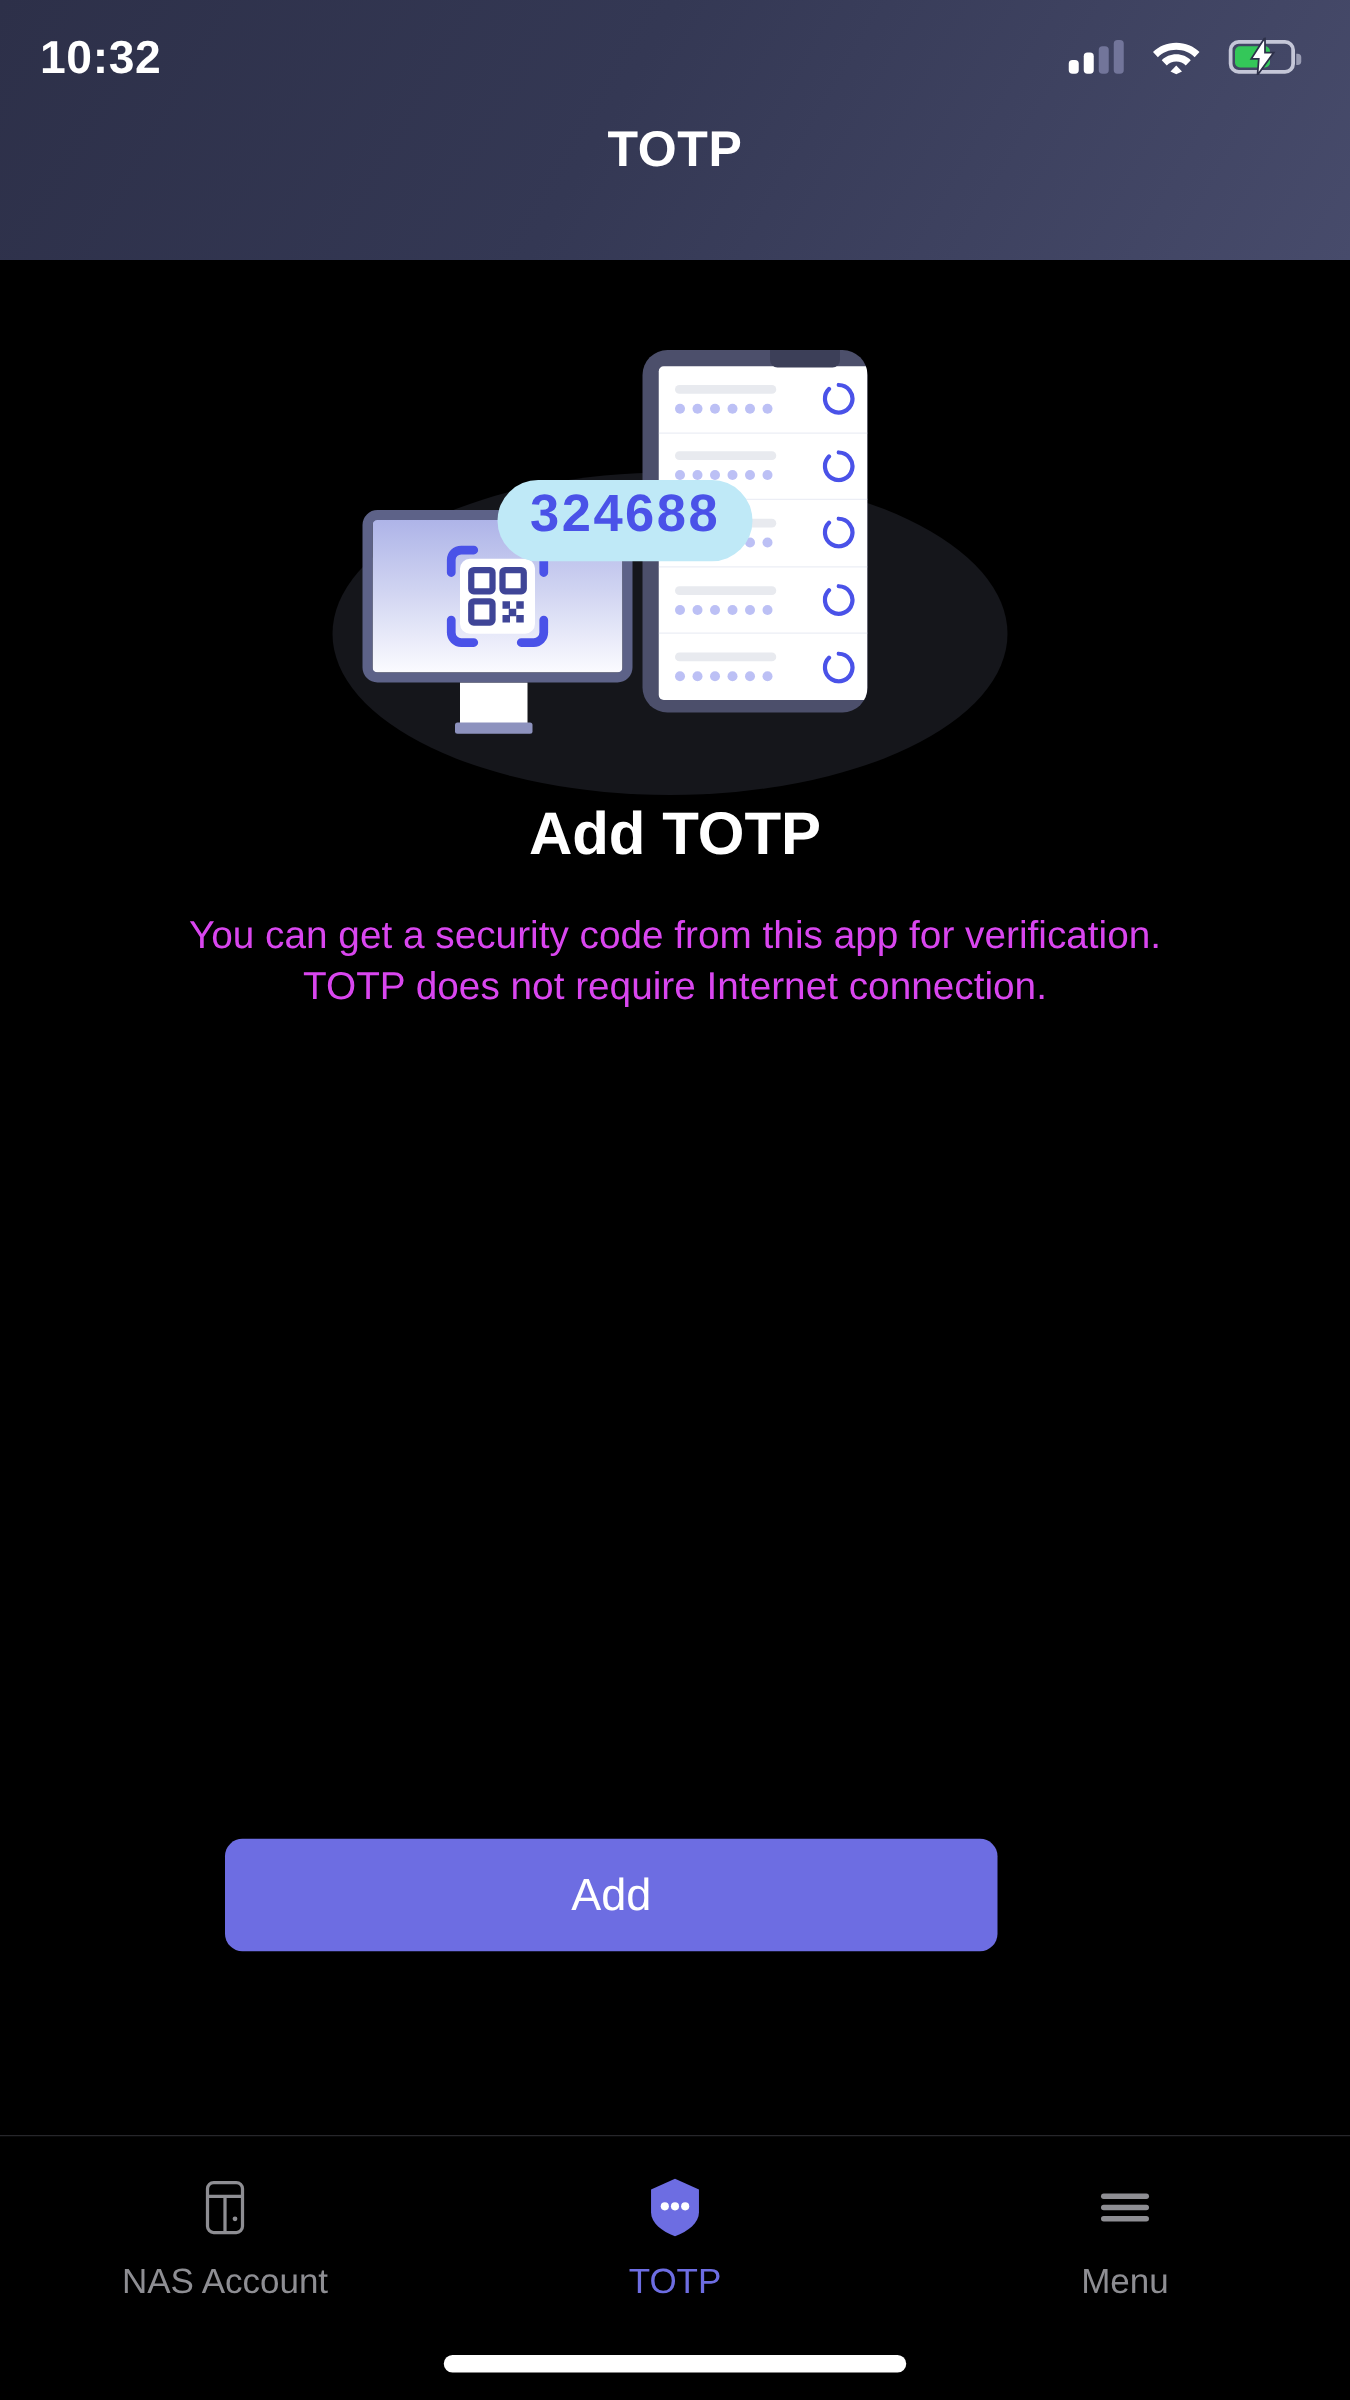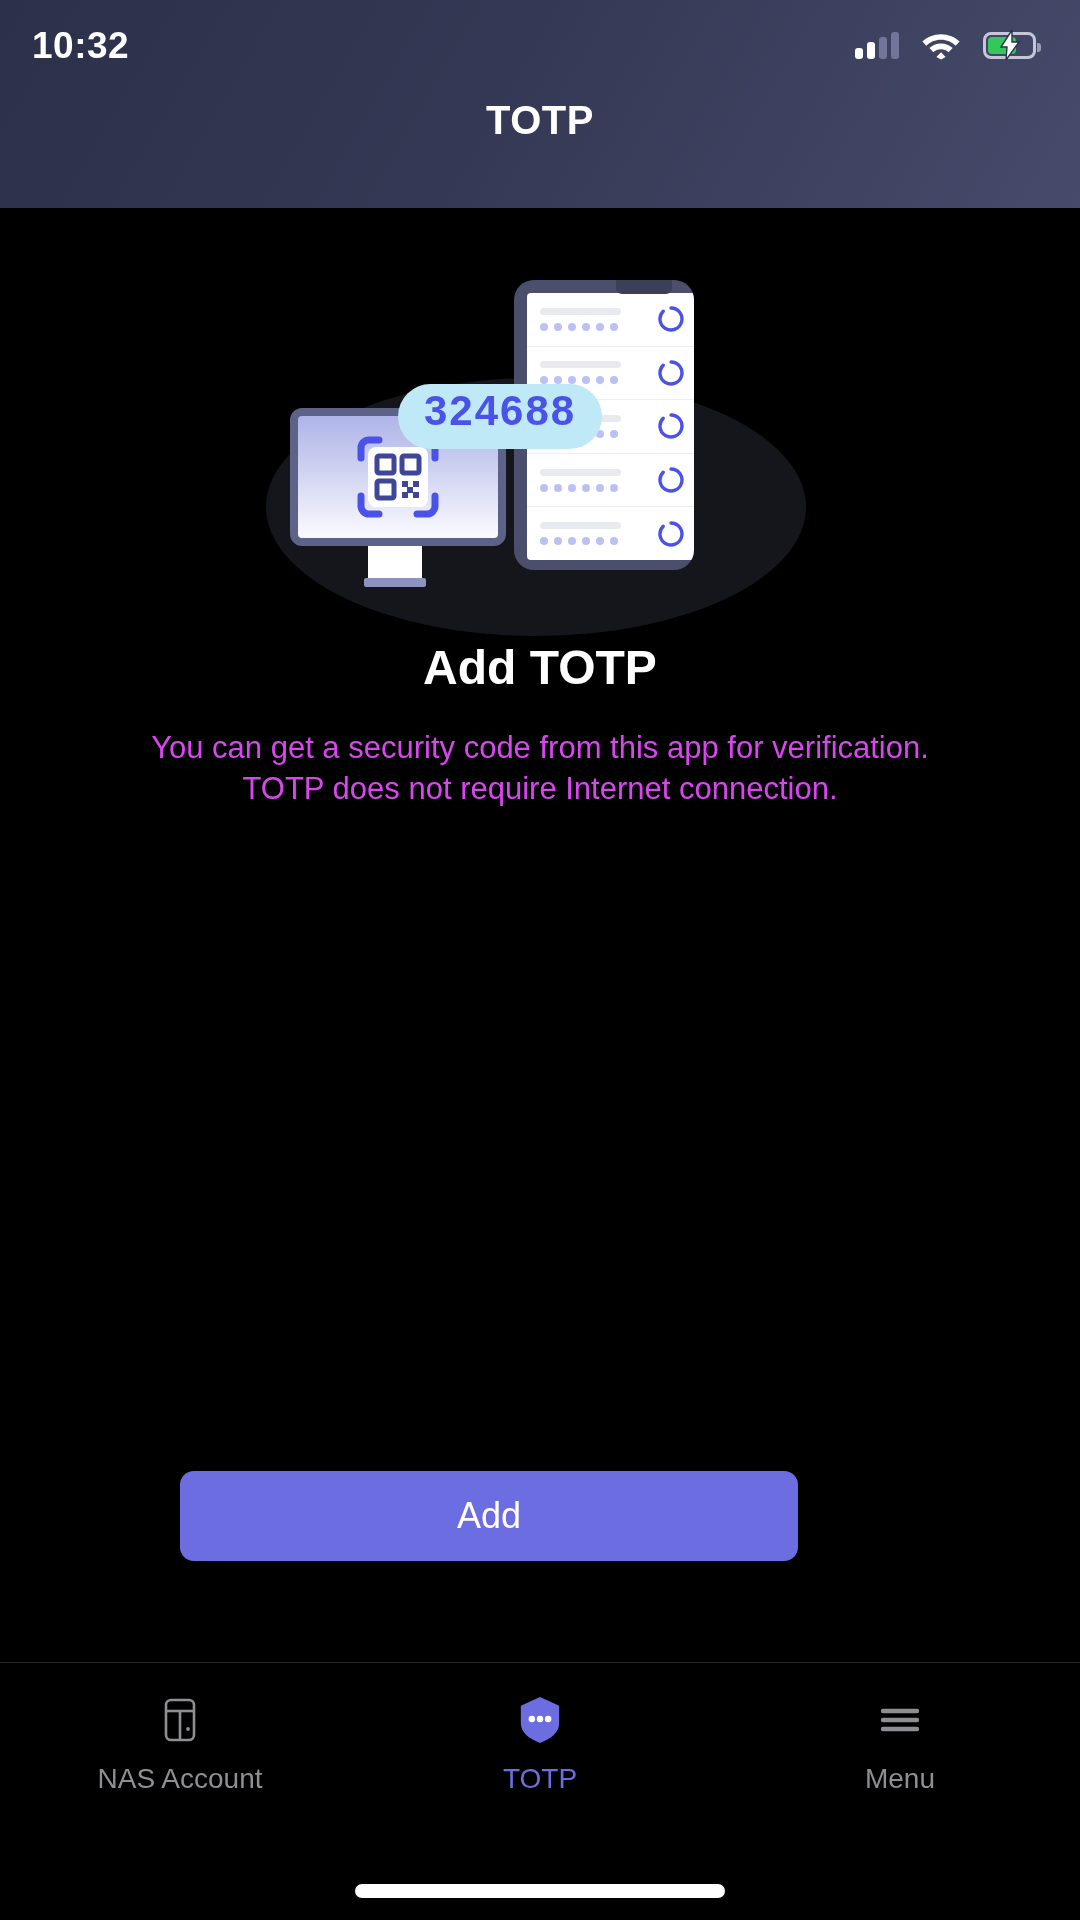--- a/index.html
+++ b/index.html
@@ -215,21 +215,21 @@
     border-radius:14px;
     color:#ffffff;
     font-size:36px;
     font-family:"Liberation Sans", sans-serif;
     cursor:pointer;
   }
 
   
   .tabbar {
     flex:0 0 auto;
-    height:258px;
+    height:212px;
     border-top:1px solid #26262a;
     display:flex;
     align-items:flex-start;
     padding-top:28px;
     background:#000000;
   }
   .tab {
     flex:1 1 0;
     display:flex; flex-direction:column;
     align-items:center;

